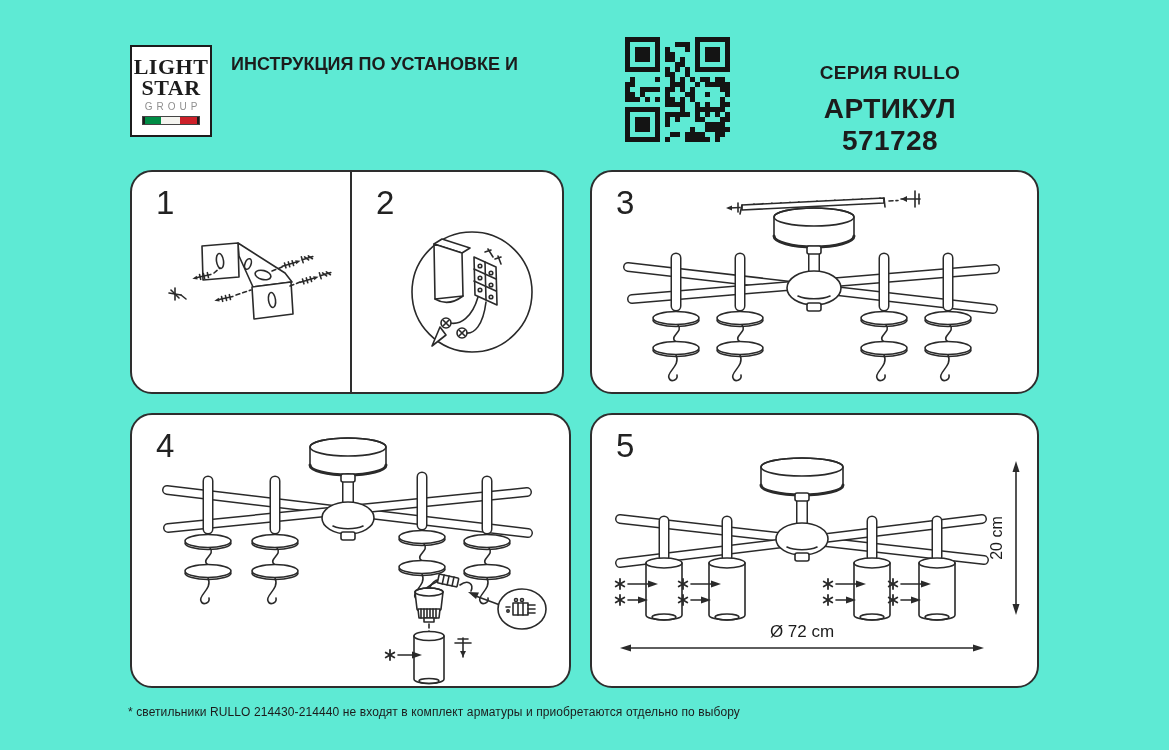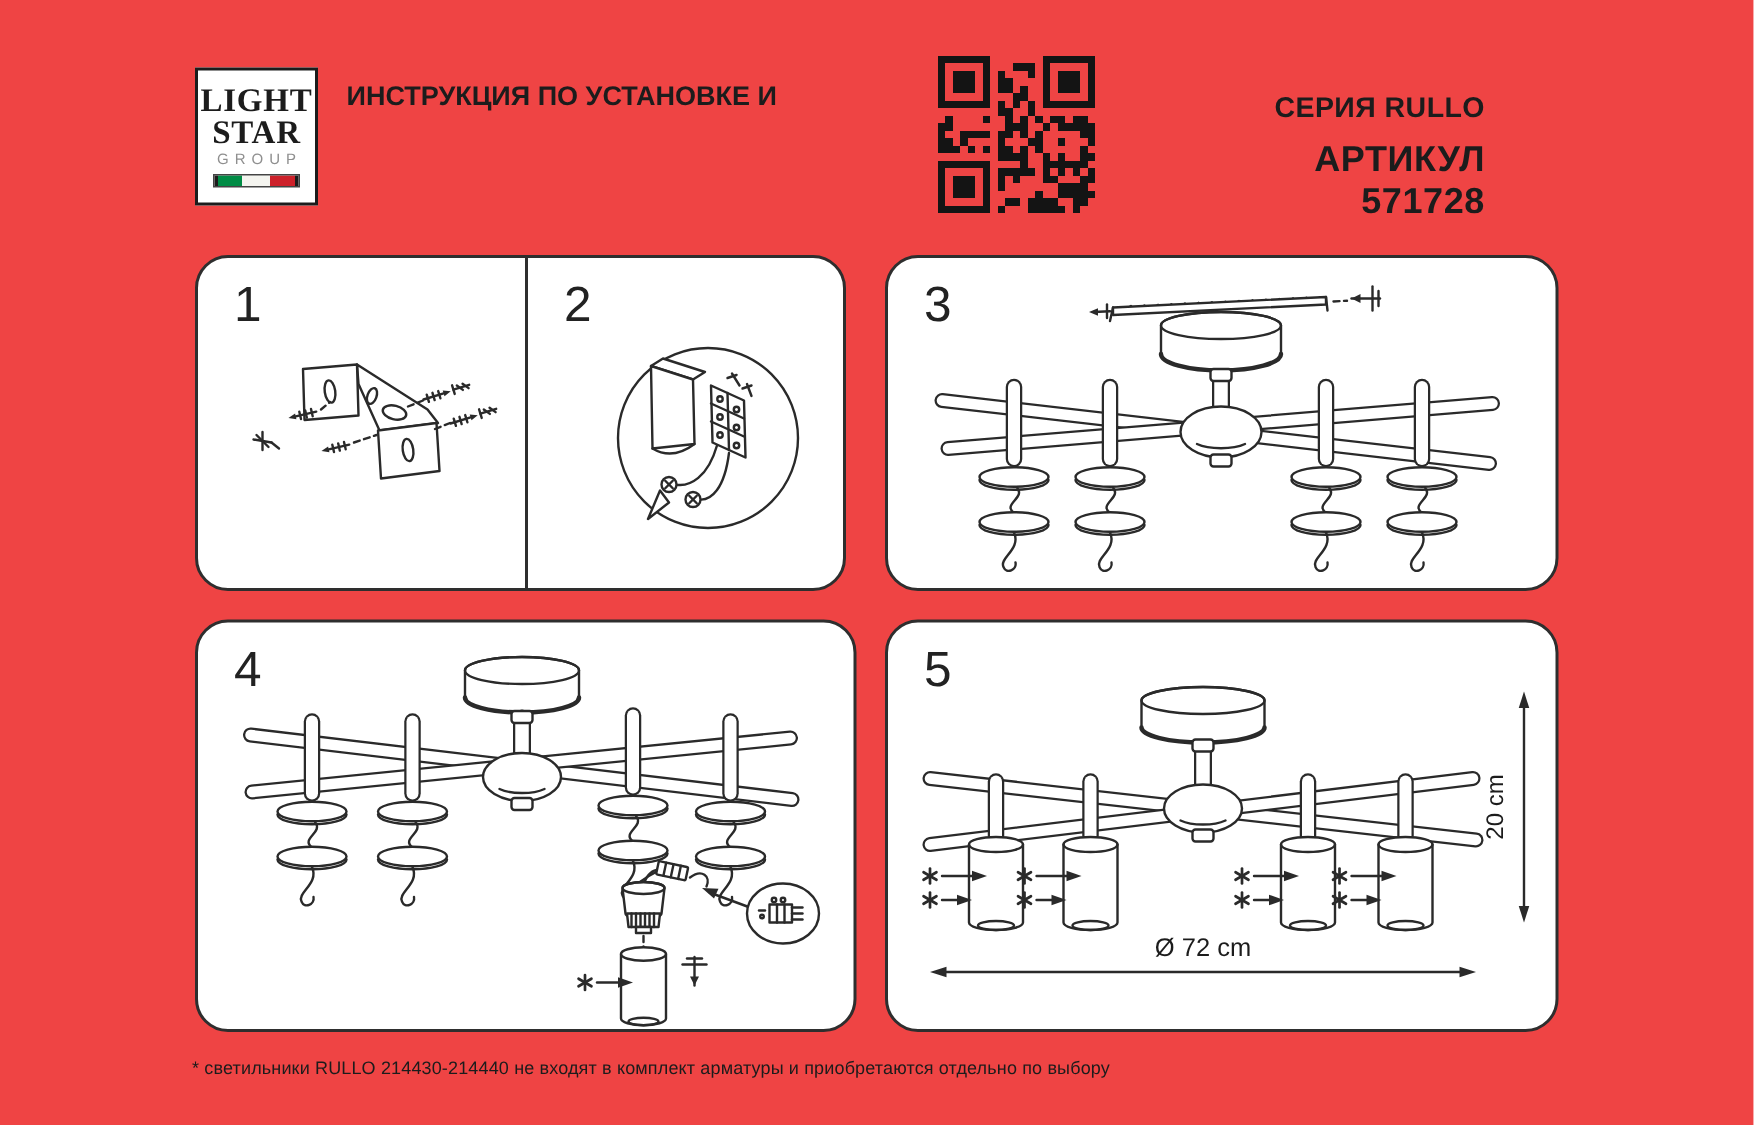--- a/index.html
+++ b/index.html
@@ -1,29 +1,29 @@
 <!DOCTYPE html>
 <html><head>
 <meta charset="utf-8">
 <style>
   html,body{margin:0;padding:0;background:#ffffff;}
-  .page{position:relative;width:1169px;height:750px;background:#ef4444;overflow:hidden;
+  .page{position:relative;width:1169px;height:750px;background:#5eead4;overflow:hidden;
         font-family:"Liberation Sans",sans-serif;color:#1c1c1c;}
   
   .logo{position:absolute;left:130px;top:45px;width:78px;height:88px;border:2px solid #1c1c1c;
         display:flex;flex-direction:column;align-items:center;justify-content:center;background:#fff;}
   .logo-word{font-family:"Liberation Serif",serif;font-weight:700;font-size:22px;line-height:.92;letter-spacing:.5px;}
   .logo-group{font-size:10px;letter-spacing:4px;color:#8f8f8f;margin-top:3px;margin-right:-4px;}
   .logo-flag{width:56px;height:7px;margin-top:4px;border:1px solid #444;
       background:linear-gradient(90deg,#1c1c1c 0 4%,#008C45 4% 33%,#f4f4ef 33% 66%,#CD212A 66% 96%,#1c1c1c 96% 100%);}
   .title{position:absolute;left:231px;top:55px;width:400px;font-weight:700;font-size:18px;line-height:1.1;}
   .qr{position:absolute;left:625px;top:37px;width:105px;height:105px;}
-  .series-block{position:absolute;left:790px;top:62px;width:200px;text-align:right;}
+  .series-block{position:absolute;left:790px;top:62px;width:200px;text-align:center;}
   .series{font-size:19px;font-weight:700;letter-spacing:.3px;}
-  .article{font-size:24px;font-weight:700;margin-top:9px;letter-spacing:.4px;}
+  .article{font-size:28px;font-weight:700;margin-top:9px;letter-spacing:.4px;}
   
   .panel{position:absolute;border:2px solid #2e2e2e;border-radius:22px;background:#fff;}
   #panel12{left:130px;top:170px;width:430px;height:220px;}
   #panel12 .divider{position:absolute;left:218px;top:0;bottom:0;width:0;border-left:2px solid #2e2e2e;}
   #panel3{left:590px;top:170px;width:445px;height:220px;}
   #panel4{left:130px;top:413px;width:437px;height:271px;}
   #panel5{left:590px;top:413px;width:445px;height:271px;}
   .panel-num{position:absolute;left:24px;top:12px;font-size:33px;color:#222;}
   .num2{left:244px;}
   .art{position:absolute;left:0;top:0;width:100%;height:100%;}

